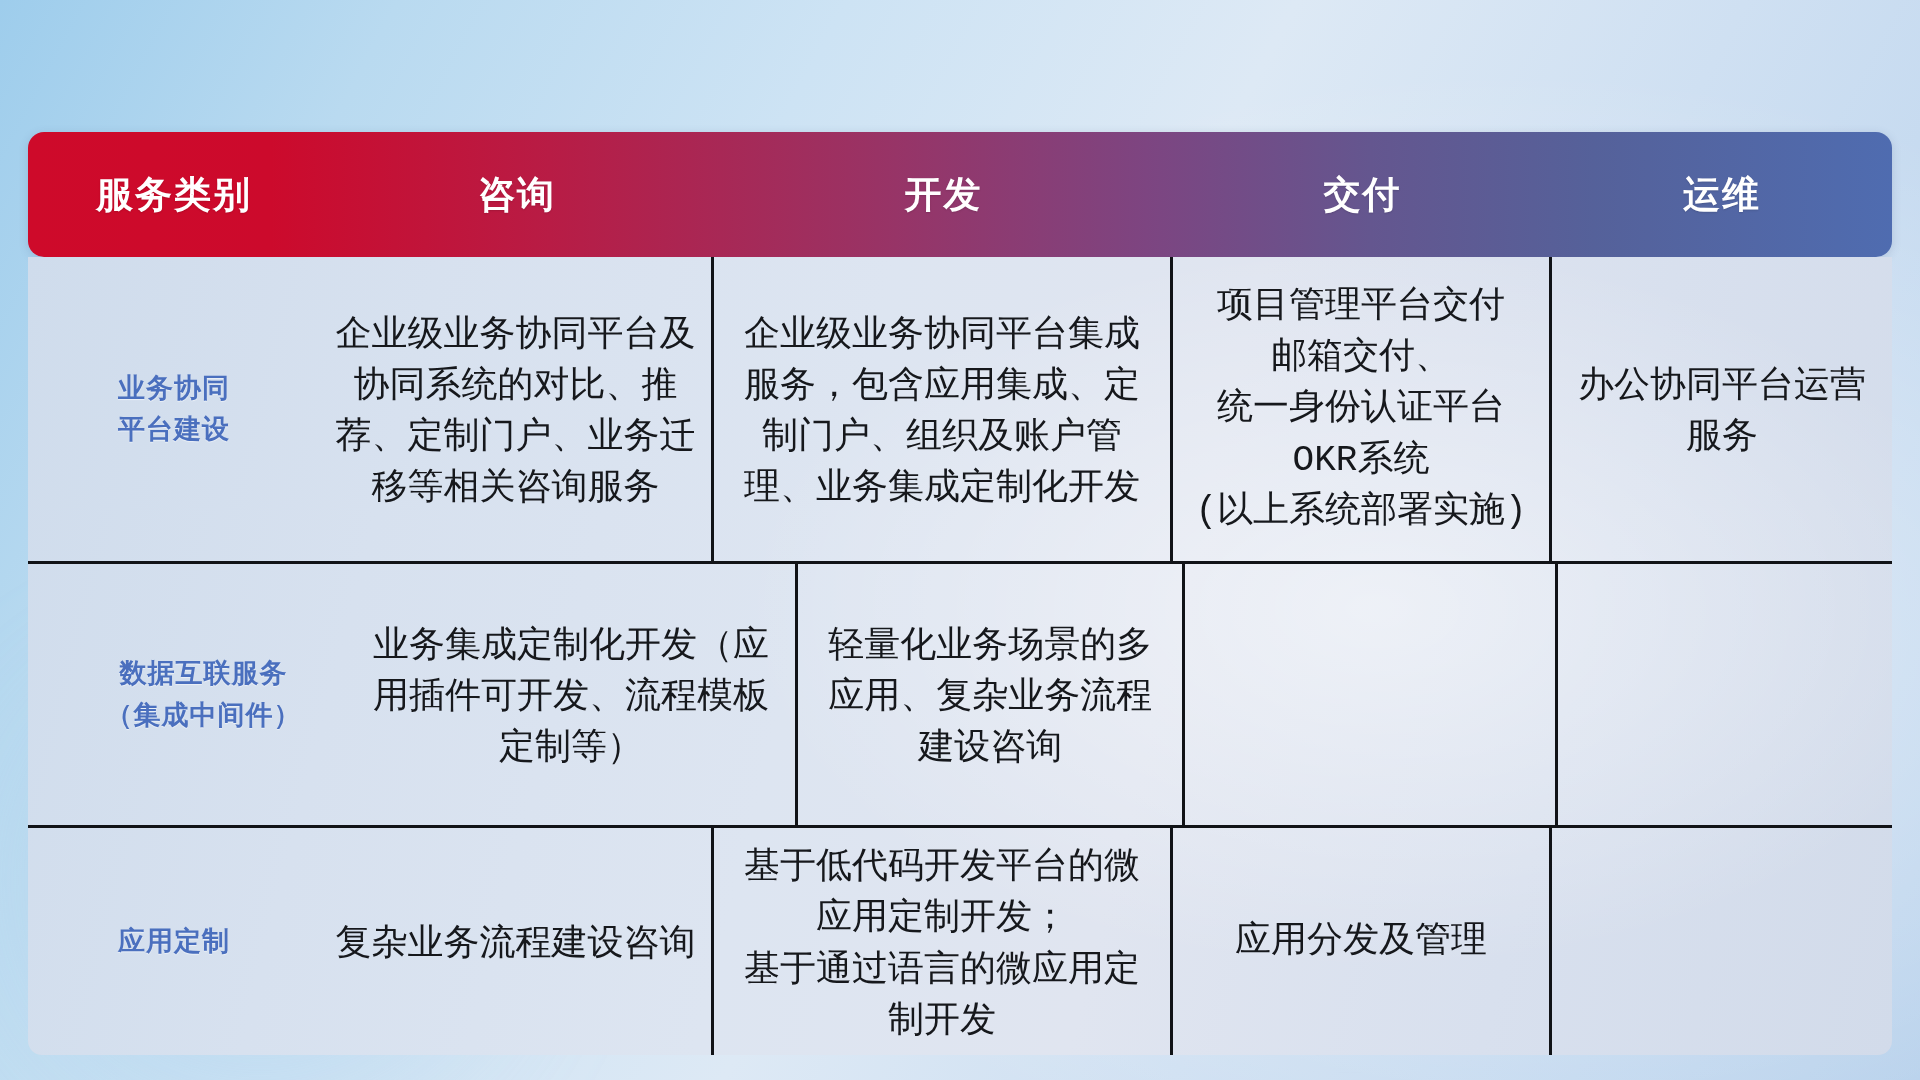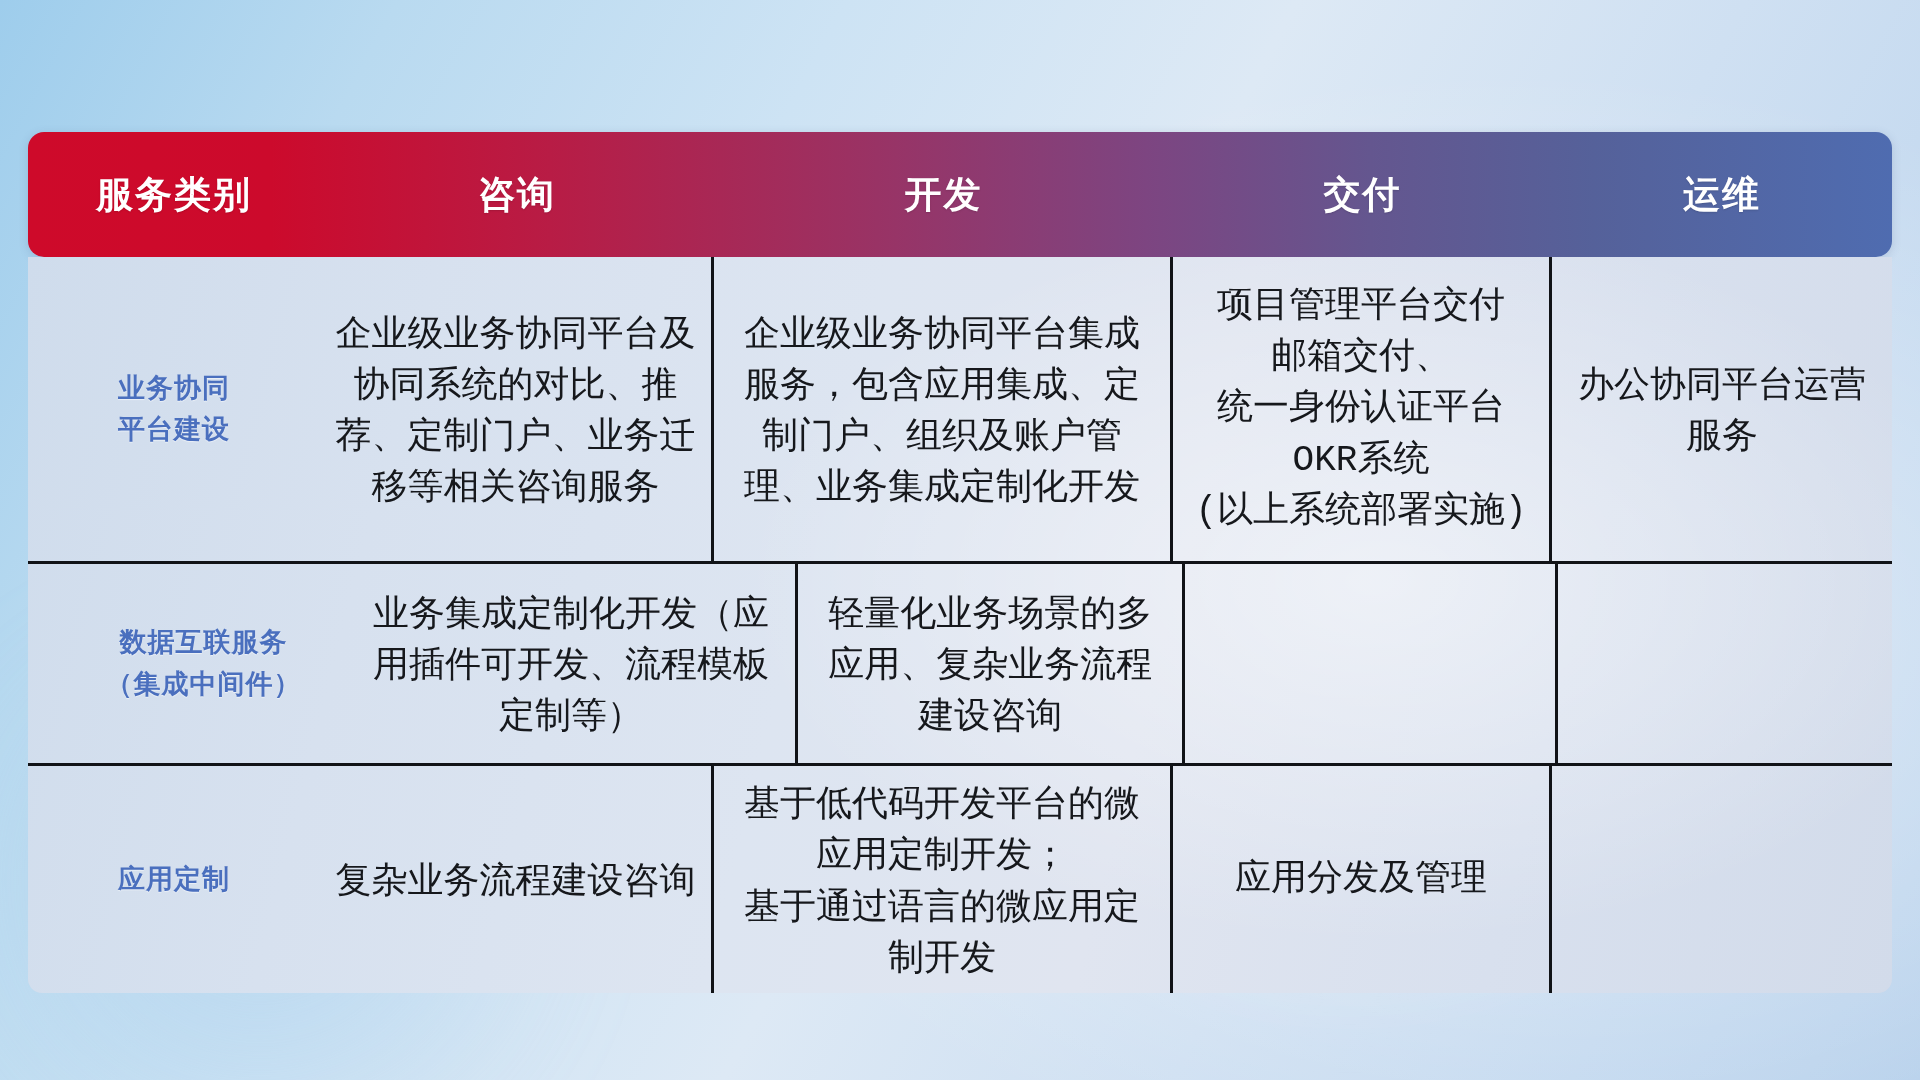--- a/index.html
+++ b/index.html
@@ -101,21 +101,21 @@
     border-bottom-left-radius: 14px;
     border-bottom-right-radius: 14px;
     overflow: hidden;
   }
 
   .row {
     display: flex;
     align-items: stretch;
   }
   .row.r1 { height: 304px; }
-  .row.r2 { height: 202px; padding-left: 32px; }
+  .row.r2 { height: 264px; padding-left: 32px; }
   .row.r3 { height: 230px; }
 
   .row + .row { border-top: 3px solid #111317; }
 
   .td {
     display: flex;
     align-items: center;
     justify-content: center;
     text-align: center;
     padding: 8px 14px;

